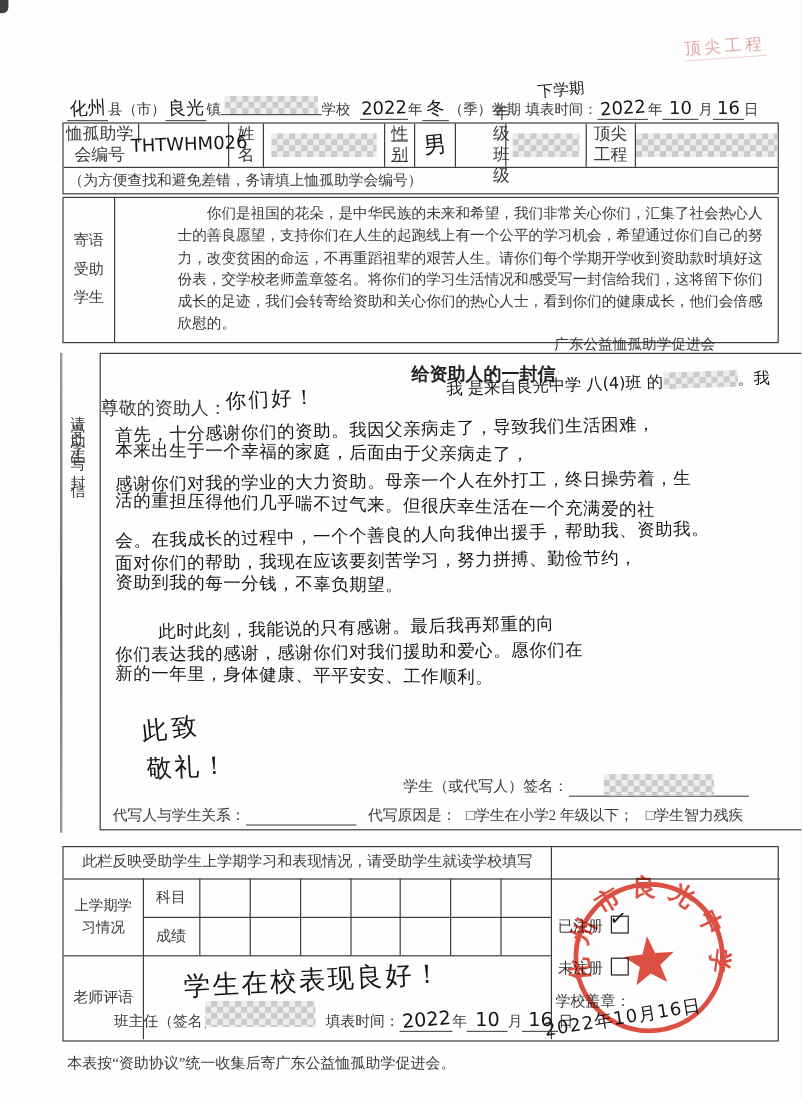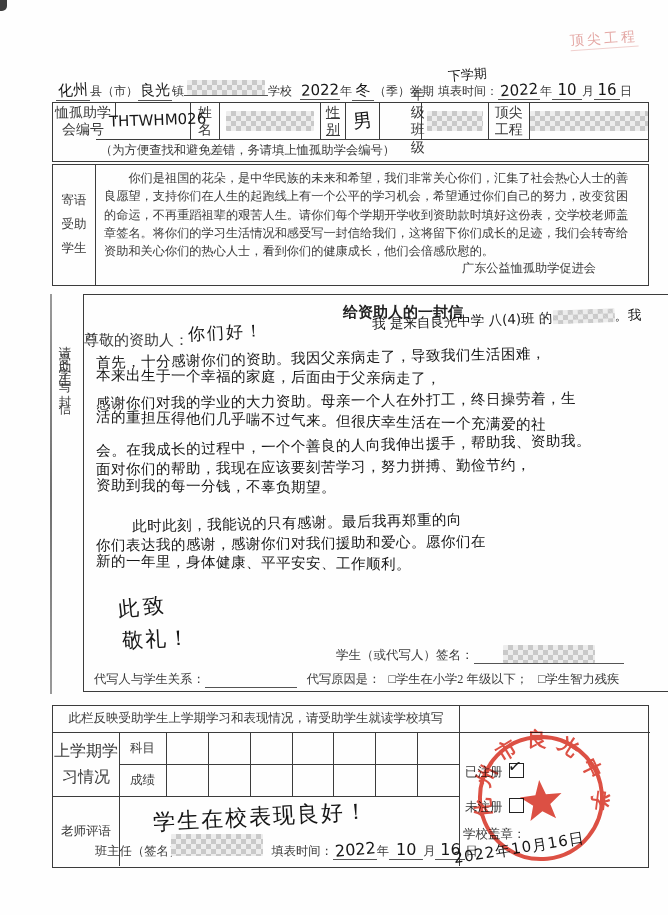--- a/index.html
+++ b/index.html
@@ -100,29 +100,29 @@
       <div class="cell" style="width:68px;">
           <div class="blur" style="width:56px;height:20px;"></div>
         </div>
       <div class="cell" style="width:42px;">
           <div class="stack printed" style="width:28px;">顶尖工程</div>
         </div>
       <div class="cell" style="flex:1;">
           <div class="blur" style="width:118px;height:20px;"></div>
         </div>
     </div>
-    <div class="printed" style="border-top:1px solid #3c3c3c;height:21px;line-height:21px;padding-left:4px;font-size:12.3px;margin-left:43px;">（为方便查找和避免差错，务请填上恤孤助学会编号）</div>
+    <div class="printed" style="border-top:1px solid #3c3c3c;height:21px;line-height:21px;padding-left:4px;font-size:12.3px;">（为方便查找和避免差错，务请填上恤孤助学会编号）</div>
   </div>
 
   <div class="abs" style="left:52px;top:164px;width:597px;height:122px;border:1.5px solid #3c3c3c;box-sizing:border-box;display:flex;">
     <div style="width:42px;border-right:1px solid #3c3c3c;display:flex;align-items:center;justify-content:center;">
       <div class="printed" style="width:2em;word-break:break-all;line-height:1.9;font-size:12.5px;">寄语受助学生</div>
     </div>
     <div style="flex:1;padding:4px 10px 2px 8px;">
-      <div class="printed" style="font-size:12.2px;line-height:1.5;text-indent:2em;">你们是祖国的花朵，是中华民族的未来和希望，我们非常关心你们，汇集了社会热心人士的善良愿望，支持你们在人生的起跑线上有一个公平的学习机会，希望通过你们自己的努力，改变贫困的命运，不再重蹈祖辈的艰苦人生。请你们每个学期开学收到资助款时填好这份表，交学校老师盖章签名。将你们的学习生活情况和感受写一封信给我们，这将留下你们成长的足迹，我们会转寄给资助和关心你们的热心人士，看到你们的健康成长，他们会倍感欣慰的。</div>
+      <div class="printed" style="font-size:12.2px;line-height:1.5;text-indent:2em;margin-left:44px;">你们是祖国的花朵，是中华民族的未来和希望，我们非常关心你们，汇集了社会热心人士的善良愿望，支持你们在人生的起跑线上有一个公平的学习机会，希望通过你们自己的努力，改变贫困的命运，不再重蹈祖辈的艰苦人生。请你们每个学期开学收到资助款时填好这份表，交学校老师盖章签名。将你们的学习生活情况和感受写一封信给我们，这将留下你们成长的足迹，我们会转寄给资助和关心你们的热心人士，看到你们的健康成长，他们会倍感欣慰的。</div>
       <div class="printed" style="text-align:right;padding-right:42px;font-size:12.2px;">广东公益恤孤助学促进会</div>
     </div>
   </div>
 
   <div class="abs printed" style="left:56px;top:336px;writing-mode:vertical-rl;text-orientation:upright;font-size:12.5px;letter-spacing:7px;">请受助学生写一封信</div>
 
   <div class="abs" style="left:83px;top:294px;width:640px;height:398px;border:1.5px solid #3c3c3c;box-sizing:border-box;">
     <div class="abs" style="top:8px;left:0;right:0;text-align:center;font-family:'Liberation Sans','DejaVu Sans',sans-serif;font-weight:bold;font-size:15px;color:#222;">给资助人的一封信</div>
 
     <div class="abs hand" style="left:288px;top:16px;font-size:13.5px;transform:rotate(-2deg);white-space:nowrap;">
@@ -175,21 +175,21 @@
     <div class="vline" style="left:155px;top:26px;height:64px;"></div>
     <div class="vline" style="left:197px;top:26px;height:64px;"></div>
     <div class="vline" style="left:239px;top:26px;height:64px;"></div>
     <div class="vline" style="left:280px;top:26px;height:64px;"></div>
     <div class="vline" style="left:322px;top:26px;height:64px;"></div>
     <div class="vline" style="left:364px;top:26px;height:64px;"></div>
 
     <div class="abs printed" style="left:0;top:4px;width:406px;text-align:center;font-size:12.5px;">此栏反映受助学生上学期学习和表现情况，请受助学生就读学校填写</div>
 
     <div class="abs printed" style="left:0;top:30px;width:66px;height:56px;display:flex;align-items:center;justify-content:center;">
-      <div style="width:4.2em;word-break:break-all;text-align:center;font-size:16px;line-height:1.6;">上学期学习情况</div>
+      <div style="width:4.2em;word-break:break-all;text-align:center;font-size:12px;line-height:1.6;">上学期学习情况</div>
     </div>
     <div class="abs printed" style="left:66px;top:26px;width:47px;height:32px;display:flex;align-items:center;justify-content:center;font-size:12.5px;">科目</div>
     <div class="abs printed" style="left:66px;top:58px;width:47px;height:32px;display:flex;align-items:center;justify-content:center;font-size:12.5px;">成绩</div>
 
     <div class="abs printed" style="left:0;top:90px;width:66px;height:70px;display:flex;align-items:center;justify-content:center;font-size:12.5px;">老师评语</div>
     <div class="abs hand" style="left:100px;top:96px;font-size:22px;transform:rotate(-3deg);letter-spacing:2px;white-space:nowrap;">学生在校表现良好！</div>
 
     <div class="abs" style="left:42px;top:134px;display:flex;align-items:flex-end;white-space:nowrap;">
       <span class="printed" style="font-size:12.3px;">班主任（签名）：</span>
       <span style="width:78px;"></span>
@@ -221,14 +221,15 @@
     <svg class="abs" style="left:418px;top:22px;mix-blend-mode:multiply;opacity:.88;transform:rotate(-6deg);" width="140" height="140" viewBox="0 0 140 140">
       <circle cx="70" cy="70" r="61" fill="none" stroke="#d9382a" stroke-width="4"></circle>
       <polygon points="70,52 75.3,66.8 90.9,67.2 78.6,76.9 82.9,91.8 70,83.4 57.1,91.8 61.4,76.9 49.1,67.2 64.7,66.8" fill="#d9382a"></polygon>
       <path id="stampArc" d="M 21.1 87.8 A 52 52 0 1 1 118.9 87.8" fill="none"></path>
       <text font-size="20" fill="#d9382a" font-weight="bold" letter-spacing="9">
         <textPath href="#stampArc" startOffset="4">化州市良光中学</textPath>
       </text>
     </svg>
   </div>
 
+  <div class="abs printed" style="left:56px;top:878px;font-size:12.5px;">本表按“资助协议”统一收集后寄广东公益恤孤助学促进会。</div>
 
 </div>
 
 </body></html>

